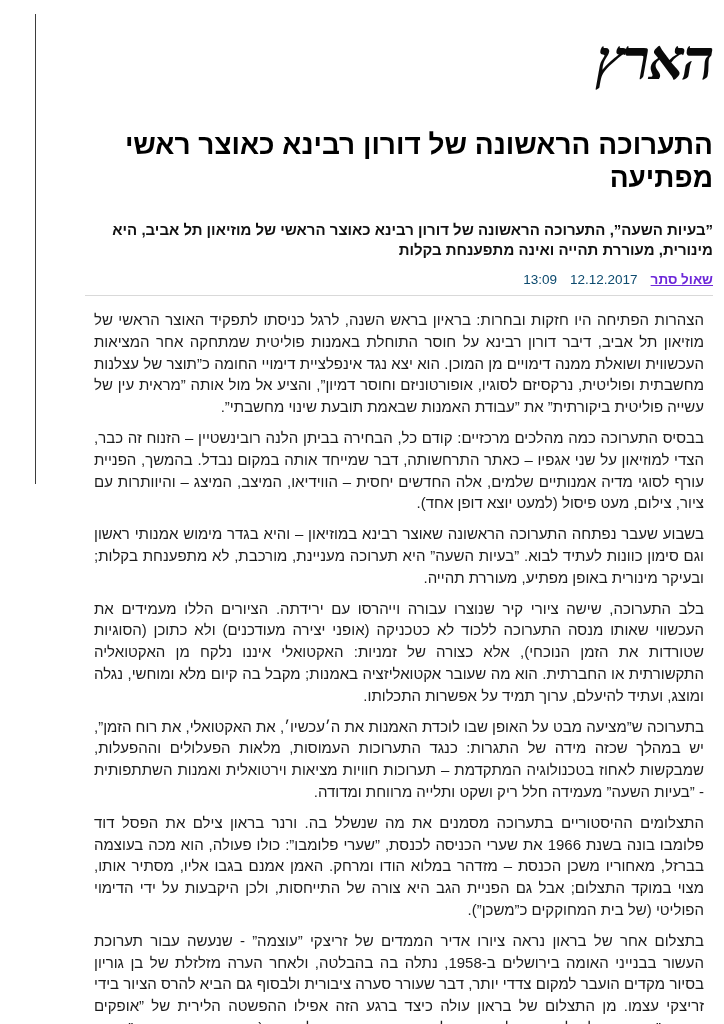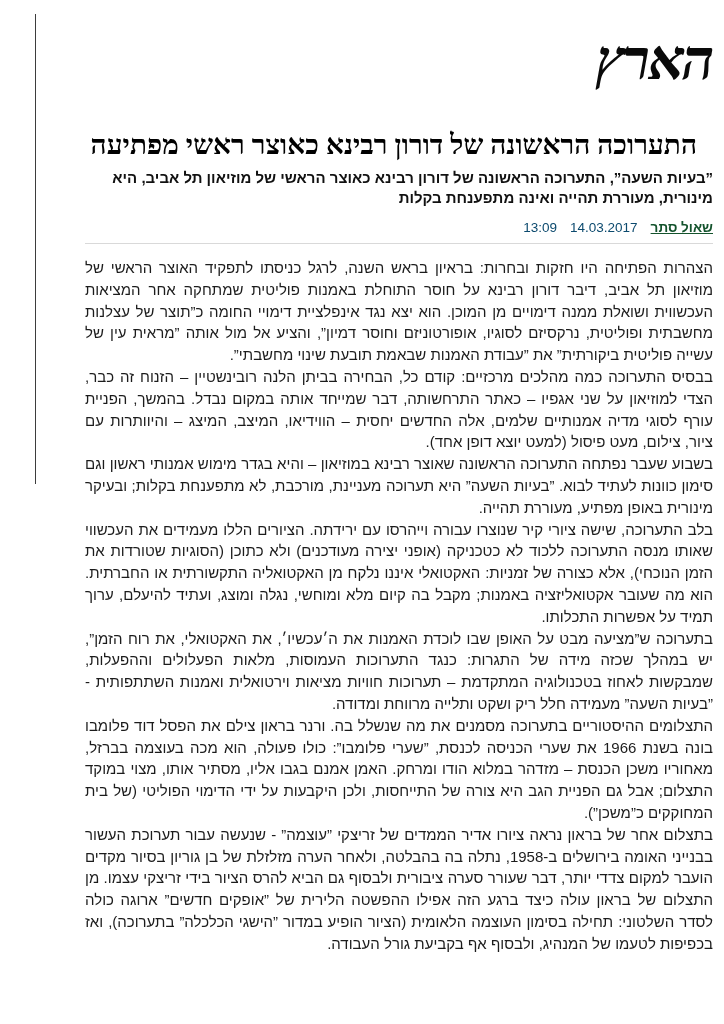--- a/index.html
+++ b/index.html
@@ -42,87 +42,86 @@
     font-family: "DejaVu Serif", "Liberation Serif", "DejaVu Sans", serif;
     font-weight: bold;
     font-size: 56px;
     color: #0a0a0a;
     transform: skewX(-10deg);
     letter-spacing: -2px;
     cursor: pointer;
   }
 
   .title {
-    margin: 40px 16px 0 0;
+    margin: 40px 0 0 0;
     font-size: 28px;
     line-height: 33px;
     font-weight: bold;
     color: #000000;
-    font-family: Liberation Serif, serif;
   }
 
   .subtitle {
-    margin: 7px 0 0 0;
+    margin: 26px 0 0 0;
     font-size: 15px;
     line-height: 20px;
     font-weight: bold;
     color: #111111;
   }
 
   .byline-row {
     display: flex;
     align-items: baseline;
     gap: 13px;
     margin-top: 11px;
     font-size: 13.5px;
     line-height: 17px;
   }
   .author {
-    color: #14532d;
+    color: #6d28d9;
     font-weight: bold;
     text-decoration: underline;
     cursor: pointer;
   }
   .date, .time { color: #0c4a6e; }
 
   .separator {
     border: none;
     border-top: 1px solid #d9d9d9;
     margin: 7px 0 0 0;
   }
 
   .body {
     margin-top: 13px;
     font-size: 15px;
     line-height: 21.8px;
     color: #1c1c1c;
     text-align: justify;
   }
-  .body p { margin: 0; padding: 0; }
+  .body p { margin: 9px; padding: 0; }
 </style>
 </head>
 <body>
 
 <div class="page">
 
   <div class="left-rule"></div>
 
   <div class="content" dir="rtl" lang="he">
 
     <header class="masthead">
       <span class="logo-text">הארץ</span>
     </header>
 
     <h1 class="title">התערוכה הראשונה של דורון רבינא כאוצר ראשי מפתיעה</h1>
 
     <h2 class="subtitle">”בעיות השעה”, התערוכה הראשונה של דורון רבינא כאוצר הראשי של מוזיאון תל אביב, היא מינורית, מעוררת תהייה ואינה מתפענחת בקלות</h2>
 
     <div class="byline-row">
       <a class="author">שאול סתר</a>
-      <span class="date">14.03.2017</span>
+      <span class="date">12.12.2017</span>
       <span class="time">13:09</span>
     </div>
 
     <hr class="separator">
 
     <div class="body">
       <p>הצהרות הפתיחה היו חזקות ובחרות: בראיון בראש השנה, לרגל כניסתו לתפקיד האוצר הראשי של מוזיאון תל אביב, דיבר דורון רבינא על חוסר התוחלת באמנות פוליטית שמתחקה אחר המציאות העכשווית ושואלת ממנה דימויים מן המוכן. הוא יצא נגד אינפלציית דימויי החומה כ”תוצר של עצלנות מחשבתית ופוליטית, נרקסיזם לסוגיו, אופורטוניזם וחוסר דמיון”, והציע אל מול אותה ”מראית עין של עשייה פוליטית ביקורתית” את ”עבודת האמנות שבאמת תובעת שינוי מחשבתי”.</p>
       <p>בבסיס התערוכה כמה מהלכים מרכזיים: קודם כל, הבחירה בביתן הלנה רובינשטיין – הזנוח זה כבר, הצדי למוזיאון על שני אגפיו – כאתר התרחשותה, דבר שמייחד אותה במקום נבדל. בהמשך, הפניית עורף לסוגי מדיה אמנותיים שלמים, אלה החדשים יחסית – הווידיאו, המיצב, המיצג – והיוותרות עם ציור, צילום, מעט פיסול (למעט יוצא דופן אחד).</p>
       <p>בשבוע שעבר נפתחה התערוכה הראשונה שאוצר רבינא במוזיאון – והיא בגדר מימוש אמנותי ראשון וגם סימון כוונות לעתיד לבוא. ”בעיות השעה” היא תערוכה מעניינת, מורכבת, לא מתפענחת בקלות; ובעיקר מינורית באופן מפתיע, מעוררת תהייה.</p>
       <p>בלב התערוכה, שישה ציורי קיר שנוצרו עבורה וייהרסו עם ירידתה. הציורים הללו מעמידים את העכשווי שאותו מנסה התערוכה ללכוד לא כטכניקה (אופני יצירה מעודכנים) ולא כתוכן (הסוגיות שטורדות את הזמן הנוכחי), אלא כצורה של זמניות: האקטואלי איננו נלקח מן האקטואליה התקשורתית או החברתית. הוא מה שעובר אקטואליזציה באמנות; מקבל בה קיום מלא ומוחשי, נגלה ומוצג, ועתיד להיעלם, ערוך תמיד על אפשרות התכלותו.</p>

